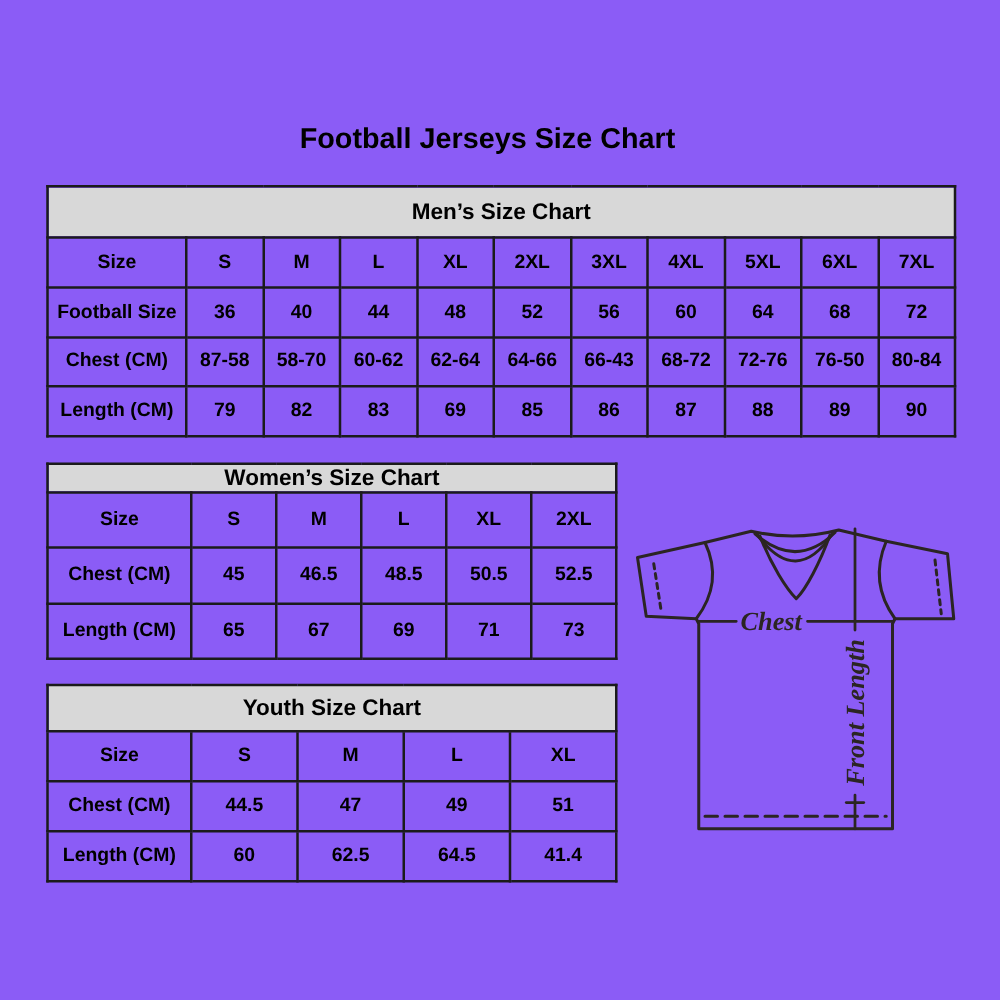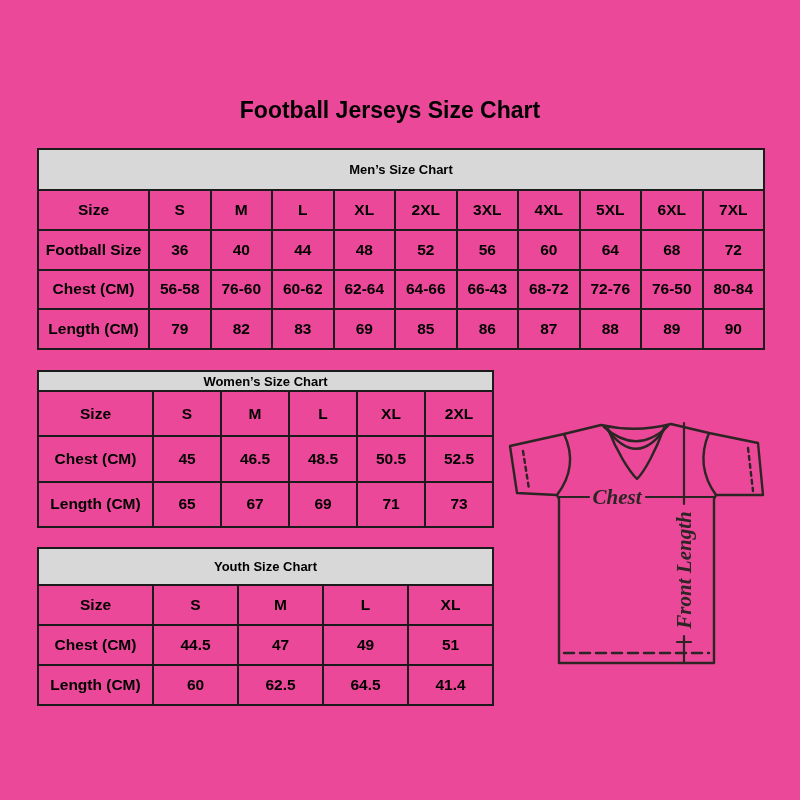--- a/index.html
+++ b/index.html
@@ -1,34 +1,34 @@
 <!DOCTYPE html>
 <html><head>
 <meta charset="utf-8">
 <style>
   html,body{margin:0;padding:0;background:#ffffff;}
   .canvas{
-    position:relative;width:800px;height:800px;background:#ec4899;overflow:hidden;
+    position:relative;width:800px;height:800px;background:#8b5cf6;overflow:hidden;
     font-family:"Liberation Sans", sans-serif;color:#000;
   }
   .page-title{
     position:absolute;left:-10px;top:97px;width:800px;margin:0;
     text-align:center;font-size:23px;font-weight:bold;color:#000;
   }
   .tbl{position:absolute;}
   .tbl table{
     border-collapse:collapse;table-layout:fixed;width:100%;height:100%;
   }
   .tbl th,.tbl td{
     border:2px solid #1b1b1b;text-align:center;vertical-align:middle;
     font-weight:bold;font-size:15.5px;padding:0;color:#000;
     overflow:hidden;white-space:nowrap;
   }
   .tbl th.hdr{
-    background:#d8d8d8;font-size:13px;
+    background:#d8d8d8;font-size:18px;
   }
   .tbl-men{left:37px;top:148px;width:728px;height:202px;}
   .tbl-men thead tr{height:41px;}
   .tbl-men tbody tr{height:39px;}
   .tbl-women{left:37px;top:370px;width:457px;height:158px;}
   .tbl-women thead tr{height:20px;}
   .tbl-women tbody tr{height:40px;}
   .tbl-youth{left:37px;top:547px;width:457px;height:159px;}
   .tbl-youth thead tr{height:37px;}
   .tbl-youth tbody tr{height:40px;}
@@ -87,22 +87,22 @@
             <td>48</td>
             <td>52</td>
             <td>56</td>
             <td>60</td>
             <td>64</td>
             <td>68</td>
             <td>72</td>
           </tr>
           <tr>
             <th>Chest (CM)</th>
-            <td>56-58</td>
-            <td>76-60</td>
+            <td>87-58</td>
+            <td>58-70</td>
             <td>60-62</td>
             <td>62-64</td>
             <td>64-66</td>
             <td>66-43</td>
             <td>68-72</td>
             <td>72-76</td>
             <td>76-50</td>
             <td>80-84</td>
           </tr>
           <tr>

